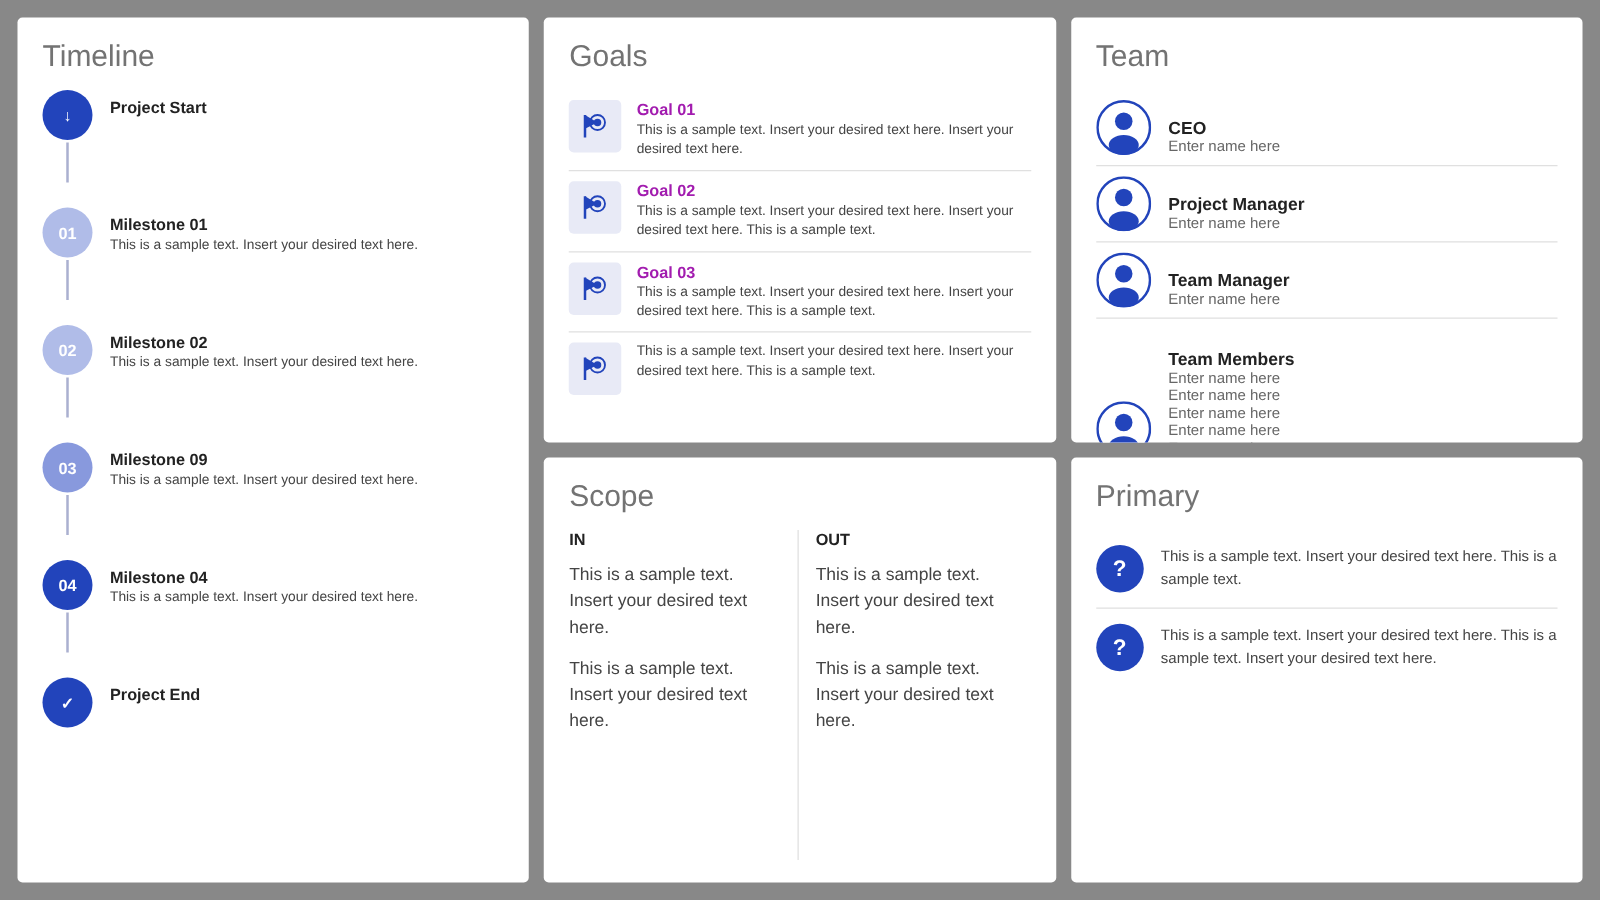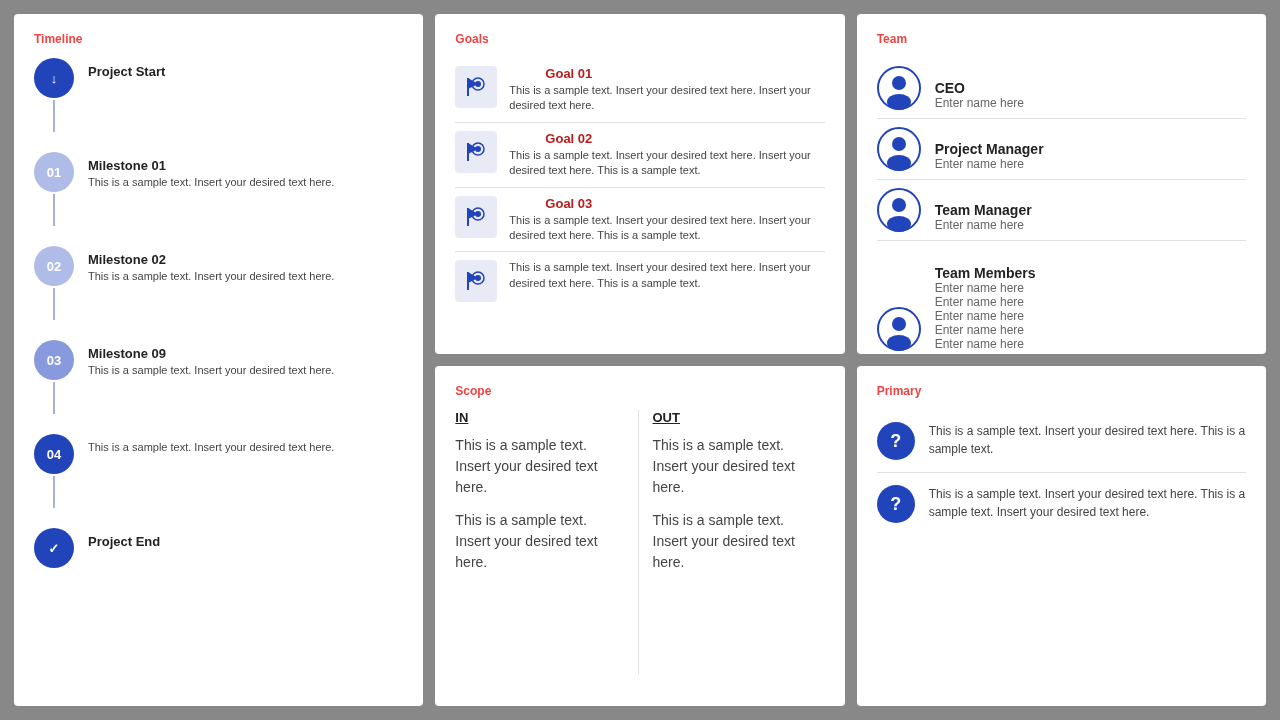--- a/index.html
+++ b/index.html
@@ -22,23 +22,23 @@
       width: 100%;
       height: 100%;
     }
     .card {
       background: #fff;
       border-radius: 4px;
       padding: 18px 20px;
       overflow: hidden;
     }
     .card-title {
-      font-size: 12px;
-      font-weight: bold;
-      color: #ef4444;
+      font-size: 24px;
+      font-weight: normal;
+      color: #737373;
       margin-bottom: 12px;
     }
     
     .goals-list { list-style: none; }
     .goal-item {
       display: flex;
       align-items: flex-start;
       gap: 12px;
       padding: 8px 0;
       border-bottom: 1px solid #e0e0e0;
@@ -49,21 +49,21 @@
       height: 42px;
       background: #e8eaf6;
       border-radius: 4px;
       flex-shrink: 0;
       display: flex;
       align-items: center;
       justify-content: center;
     }
     .goal-icon svg { width: 24px; height: 24px; }
     .goal-text-wrap { flex: 1; }
-    .goal-title { font-size: 13px; font-weight: bold; color: #b91c1c; margin-bottom: 2px; margin-left: 36px; }
+    .goal-title { font-size: 13px; font-weight: bold; color: #a21caf; margin-bottom: 2px; }
     .goal-desc { font-size: 11px; color: #444; line-height: 1.4; }
     
     .team-list { list-style: none; }
     .team-item {
       display: flex;
       align-items: flex-end;
       gap: 14px;
       padding: 8px 0;
       border-bottom: 1px solid #e0e0e0;
     }
@@ -111,21 +111,21 @@
       height: 32px;
       background: #aab0d0;
       margin: 2px 0;
     }
     .timeline-text { padding-top: 6px; }
     .tl-title { font-size: 13px; font-weight: bold; color: #222; margin-bottom: 2px; }
     .tl-desc { font-size: 11px; color: #444; line-height: 1.4; }
     
     .scope-columns { display: flex; gap: 0; height: calc(100% - 40px); }
     .scope-col { flex: 1; padding-right: 10px; }
-    .scope-col-title { font-size: 13px; font-weight: bold; color: #222; margin-bottom: 10px; text-decoration: underline; }
+    .scope-col-title { font-size: 13px; font-weight: bold; color: #222; margin-bottom: 10px; }
     .scope-col + .scope-col { border-left: 1px solid #e0e0e0; padding-left: 14px; padding-right: 0; }
     .scope-text { font-size: 14px; color: #444; line-height: 1.5; margin-bottom: 12px; }
     
     .primary-list { list-style: none; }
     .primary-item {
       display: flex;
       align-items: flex-start;
       gap: 14px;
       padding: 12px 0;
       border-bottom: 1px solid #e0e0e0;
@@ -310,20 +310,21 @@
       <div class="tl-title">Milestone 09</div>
       <div class="tl-desc">This is a sample text. Insert your desired text here.</div>
     </div>
   </li>
         <li class="timeline-item">
     <div class="timeline-connector">
       <div class="timeline-circle" style="background:#2244bb">04</div>
       <div class="timeline-line"></div>
     </div>
     <div class="timeline-text">
+      <div class="tl-title">Milestone 04</div>
       <div class="tl-desc">This is a sample text. Insert your desired text here.</div>
     </div>
   </li>
         <li class="timeline-item">
     <div class="timeline-connector">
       <div class="timeline-circle" style="background:#2244bb">✓</div>
 
     </div>
     <div class="timeline-text">
       <div class="tl-title">Project End</div>

